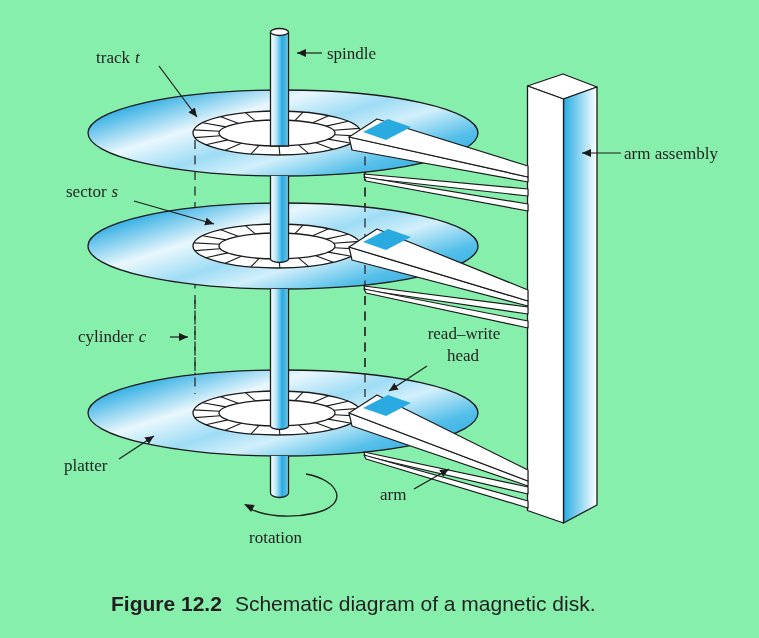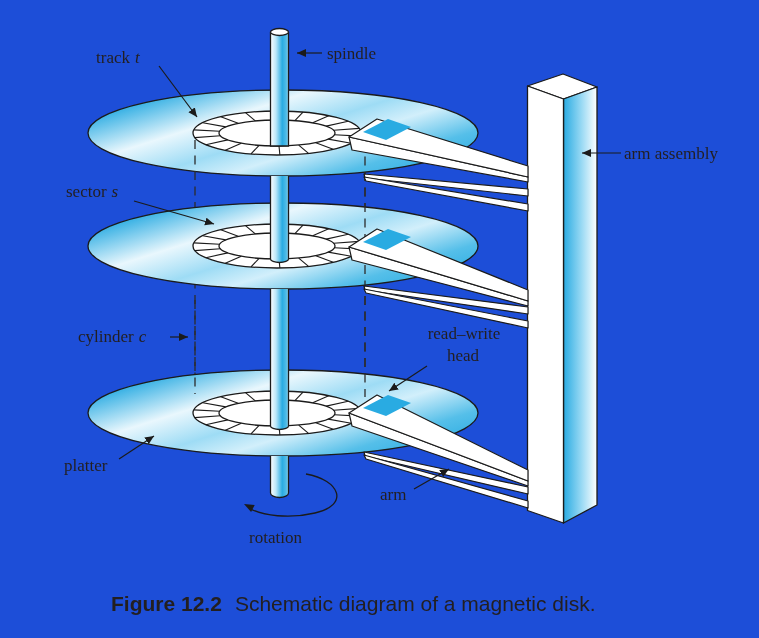--- a/index.html
+++ b/index.html
@@ -1,16 +1,16 @@
 <!DOCTYPE html>
 <html><head>
 <meta charset="utf-8">
 <style>
   html,body{margin:0;padding:0;background:#ffffff;}
-  .page{position:relative;width:759px;height:638px;background:#1d4ed8;overflow:hidden;}
+  .page{position:relative;width:759px;height:638px;background:#86efac;overflow:hidden;}
   svg{position:absolute;left:0;top:0;}
   .lbl{font-family:"Liberation Serif","DejaVu Serif",serif;font-size:17px;fill:#231f20;}
   .lbl .var{font-style:italic;}
   .caption{font-family:"Liberation Sans","DejaVu Sans",sans-serif;font-size:21px;fill:#231f20;}
   .caption .bold{font-weight:bold;}
   .ln{stroke:#1b1b1b;stroke-width:1.3;fill:none;}
   .arrow{stroke:#1b1b1b;stroke-width:1.2;fill:none;}
   .dash{stroke:#2b2b2b;stroke-width:1.3;stroke-dasharray:9,6.5;fill:none;}
   .whiteface{fill:#ffffff;stroke:#1b1b1b;stroke-width:1.3;}
   .ticks line{stroke:#1b1b1b;stroke-width:1.1;}

